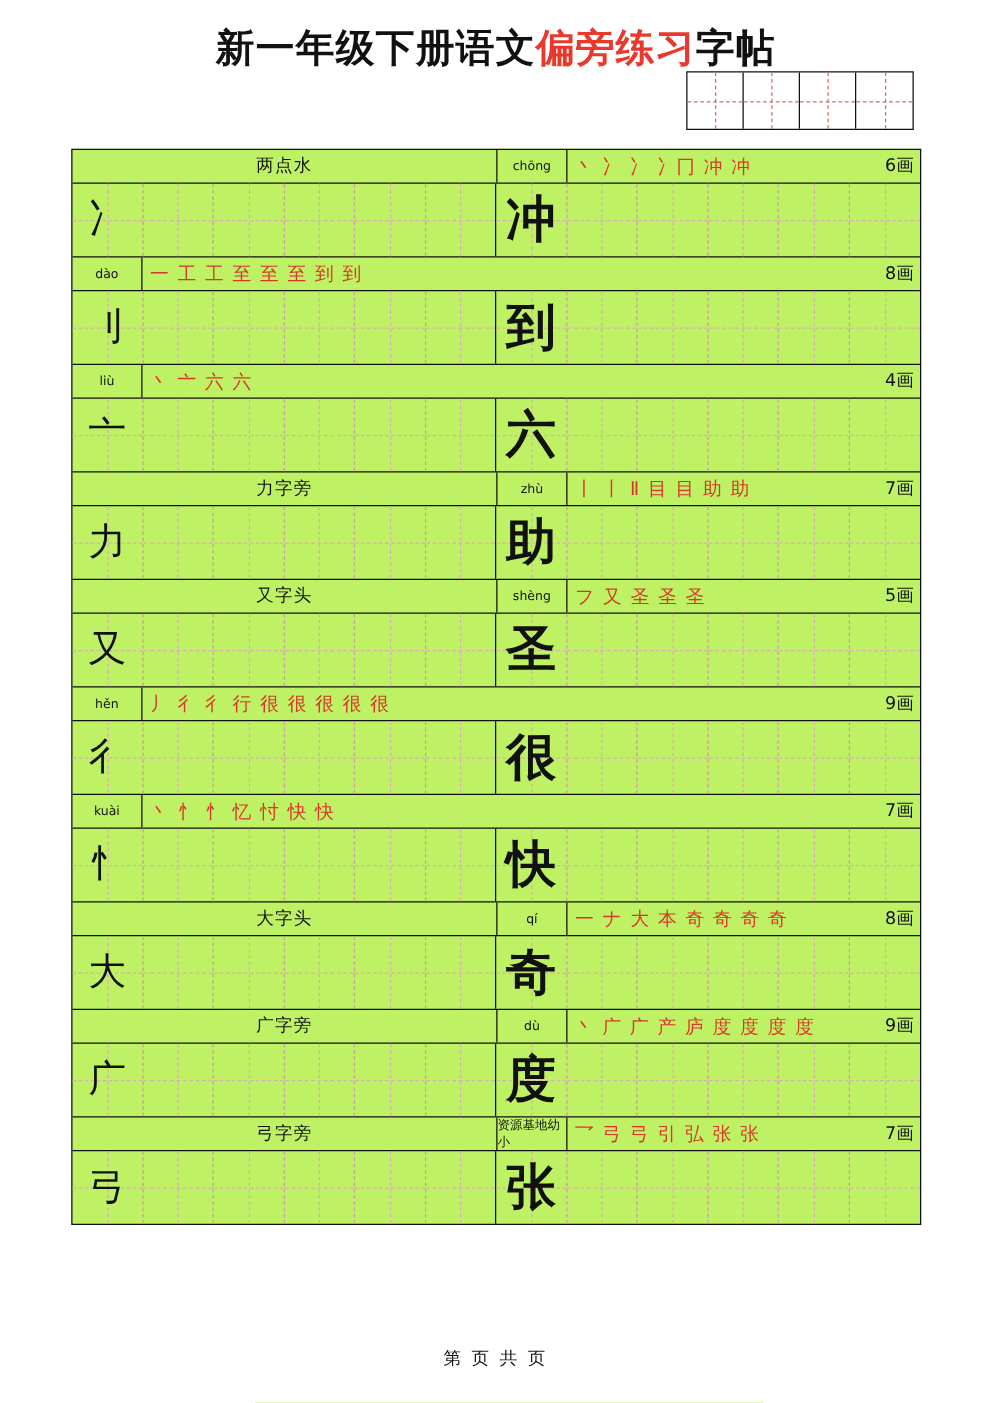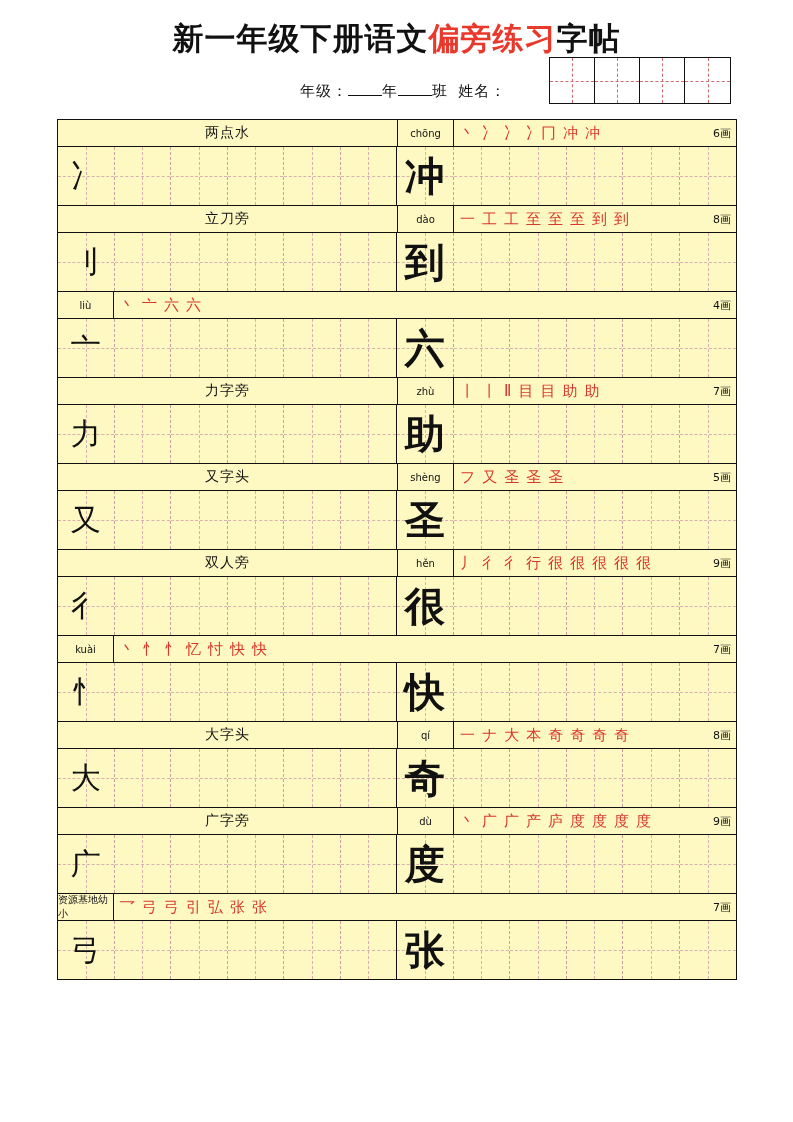--- a/index.html
+++ b/index.html
@@ -54,21 +54,21 @@
     position:absolute;top:50%;left:0;right:0;height:0;
     border-top:1px dashed #d06c6c;
   }
 
   
   .sheet{
     position:absolute;top:119px;left:57px;
     width:680px;
     border:1px solid #111;
     box-sizing:border-box;
-    background:#fef9c3;
+    background:#bef264;
   }
   .row{display:flex;position:relative;}
   
   .hrow{height:26px;border-bottom:1px solid #111;}
   .wrow{height:58px;border-bottom:1px solid #111;}
   .block:last-child .wrow{border-bottom:none;}
 
   
   .radname{
     width:340px;height:100%;
@@ -97,21 +97,21 @@
   .strokes .stk{
     color:#d9372b;
     font-size:15px;
     font-family:"DejaVu Sans","Liberation Sans",sans-serif;
     margin-right:7px;
     line-height:1;
     white-space:nowrap;
   }
   .strokecount{
     position:absolute;right:5px;top:50%;transform:translateY(-50%);
-    font-size:11px;color:#111;
+    font-size:14px;color:#111;
     white-space:nowrap;
     font-family:"DejaVu Sans","Liberation Sans",sans-serif;
   }
 
   
   .wcell{
     width:56.6px;height:100%;
     border-right:1px dashed #c9a0a0;
     box-sizing:border-box;
     position:relative;
@@ -152,24 +152,20 @@
 </style>
 </head>
 <body>
 
 <div class="page">
 
   <div class="title">
     <span class="black">新一年级下册语文</span><span class="red">偏旁练习</span><span class="black">字帖</span>
   </div>
 
-  <div class="infoline">
-    <span>年级：</span><span class="ul"></span><span>年</span><span class="ul"></span><span>班</span>
-    &nbsp;<span>姓名：</span>
-  </div>
 
   <div class="namegrid">
     <div class="cell">
         <span class="v"></span>
         <span class="h"></span>
       </div>
     <div class="cell">
         <span class="v"></span>
         <span class="h"></span>
       </div>
@@ -246,21 +242,20 @@
             <span class="gh"></span>
           </div>
           <div class="wcell">
             <span class="gv"></span>
             <span class="gh"></span>
           </div>
         </div>
       </div>
       <div class="block">
         <div class="row hrow">
-          <div class="radname">立刀旁</div>
           <div class="pinyin">dào</div>
           <div class="strokes">
             <span class="stk">一</span>
             <span class="stk">工</span>
             <span class="stk">工</span>
             <span class="stk">至</span>
             <span class="stk">至</span>
             <span class="stk">至</span>
             <span class="stk">到</span>
             <span class="stk">到</span>
@@ -513,21 +508,20 @@
             <span class="gh"></span>
           </div>
           <div class="wcell">
             <span class="gv"></span>
             <span class="gh"></span>
           </div>
         </div>
       </div>
       <div class="block">
         <div class="row hrow">
-          <div class="radname">双人旁</div>
           <div class="pinyin">hěn</div>
           <div class="strokes">
             <span class="stk">丿</span>
             <span class="stk">彳</span>
             <span class="stk">彳</span>
             <span class="stk">行</span>
             <span class="stk">很</span>
             <span class="stk">很</span>
             <span class="stk">很</span>
             <span class="stk">很</span>
@@ -789,20 +783,21 @@
             <span class="gh"></span>
           </div>
           <div class="wcell">
             <span class="gv"></span>
             <span class="gh"></span>
           </div>
         </div>
       </div>
       <div class="block">
         <div class="row hrow">
+          <div class="radname">弓字旁</div>
           <div class="pinyin">资源基地幼小</div>
           <div class="strokes">
             <span class="stk">乛</span>
             <span class="stk">弓</span>
             <span class="stk">弓</span>
             <span class="stk">引</span>
             <span class="stk">弘</span>
             <span class="stk">张</span>
             <span class="stk">张</span>
             <span class="strokecount">7画</span>
@@ -857,13 +852,14 @@
           </div>
           <div class="wcell">
             <span class="gv"></span>
             <span class="gh"></span>
           </div>
         </div>
       </div>
     </div>
 
   <div class="watermark">资源基地幼小 https://www.ziyuanjidi.com</div>
+  <div class="footer">第 页 共 页</div>
 </div>
 
 </body></html>

